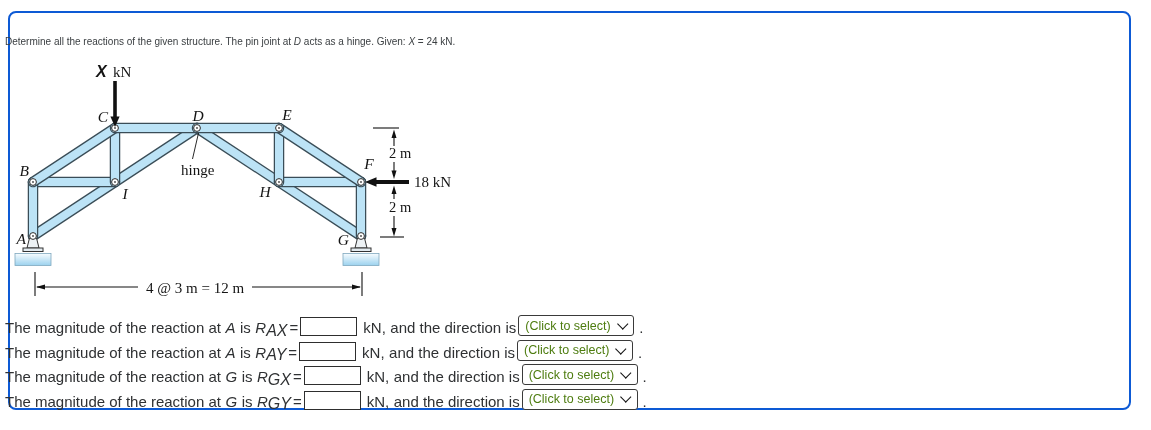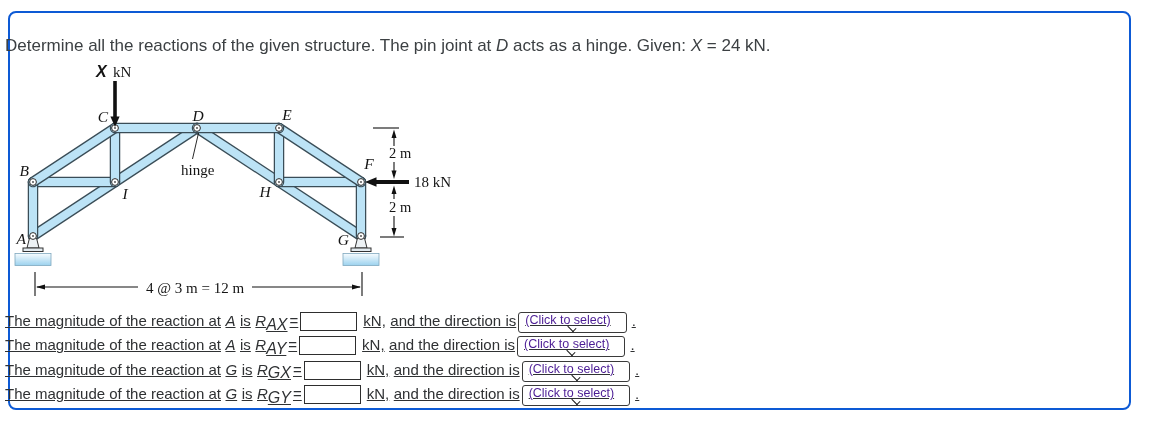--- a/index.html
+++ b/index.html
@@ -1,35 +1,35 @@
 <!DOCTYPE html>
 <html><head>
 <meta charset="utf-8">
 <style>
   html,body{margin:0;padding:0;background:#fff;}
   .screen{position:relative;width:1151px;height:430px;background:#fff;overflow:hidden;
           font-family:"Liberation Sans",sans-serif;color:#2f3133;}
   .card{position:absolute;left:8px;top:11px;width:1123px;height:399px;box-sizing:border-box;
         border:2.5px solid #0d5ad5;border-radius:8px;background:transparent;}
-  .statement{position:absolute;left:5px;top:36px;margin:0;font-size:17px;color:#3c4043;white-space:pre;}
+  .statement{position:absolute;left:5px;top:36px;margin:0;font-size:10px;color:#3c4043;white-space:pre;}
   .it{font-style:italic;}
   .diagram{position:absolute;left:0;top:50px;}
 
   
   .qa{position:absolute;left:5px;top:312px;}
-  .qrow{display:flex;align-items:flex-start;height:24.4px;font-size:15px;color:#2f3133;white-space:pre;text-decoration:underline;}
+  .qrow{display:flex;align-items:flex-end;height:24.4px;font-size:15px;color:#2f3133;white-space:pre;}
   .t{margin-right:4.5px;}
   .sub{font-size:16px;position:relative;top:3.5px;font-style:italic;margin-right:1px;}
   .eq{margin:0 2px 0 1px;}
   input.ans{width:57px;height:19px;box-sizing:border-box;border:1.4px solid #2e2e2e;border-radius:0;
             background:#fff;margin:0;padding:0 3px;font:14px "Liberation Sans",sans-serif;}
   .unit{margin:0 4.5px 0 6px;}
   .selectbox{display:inline-flex;align-items:center;margin-left:2px;height:21px;box-sizing:border-box;
-             border:1.6px solid #3a3a3a;border-radius:3px;padding:0 7px 0 6px;font-size:12.5px;color:#4c1d95;
-             background:#fff;cursor:pointer;flex-direction:column;}
+             border:1.6px solid #3a3a3a;border-radius:3px;padding:0 7px 0 6px;font-size:12.5px;color:#4d7c0f;
+             background:#fff;cursor:pointer;}
   .sel-label{margin-right:8px;}
   .chev{width:6.5px;height:6.5px;border-right:1.9px solid #111;border-bottom:1.9px solid #111;
         transform:rotate(45deg) translate(-1.5px,-1.5px);display:inline-block;}
   .period{margin-left:5px;}
 
   
   text{fill:#141414;}
   .jl{font:italic 15.5px "Liberation Serif",serif;}
   .lserif{font:15px "Liberation Serif",serif;}
   .dimtxt{font:14.5px "Liberation Serif",serif;}

